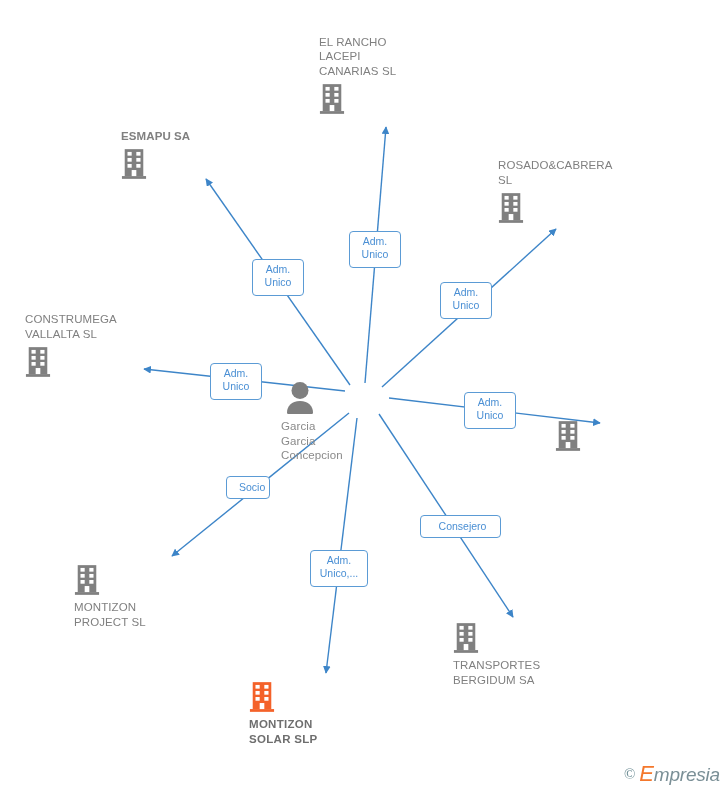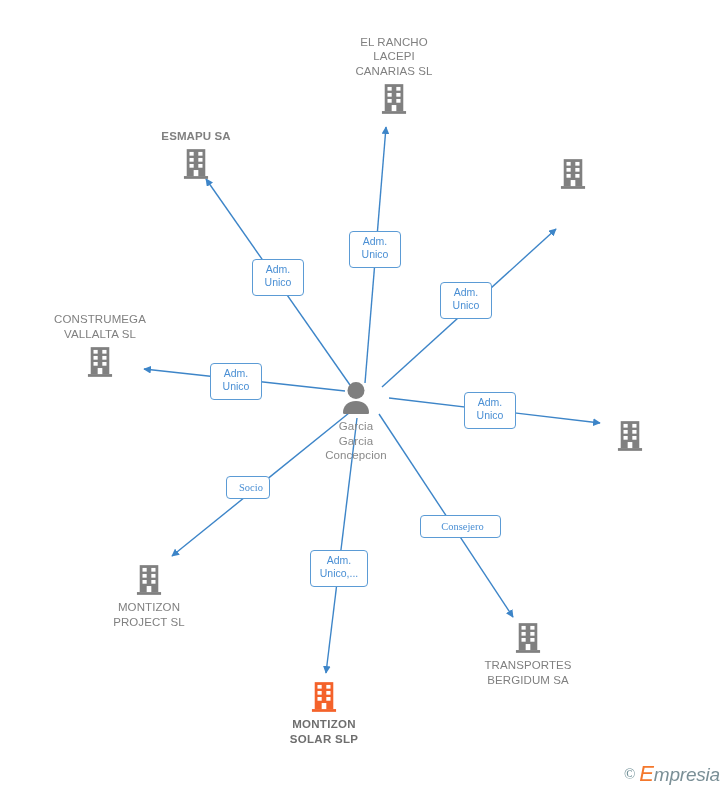--- a/index.html
+++ b/index.html
@@ -23,21 +23,20 @@
     top: 0;
     width: 728px;
     height: 795px;
   }
 
   
   .node {
     position: absolute;
     width: 150px;
     margin-left: -75px;
-    text-align: center;
     z-index: 3;
   }
   .node .glyph {
     display: block;
     line-height: 0;
   }
   .node .label {
     display: block;
     font-size: 11.5px;
     line-height: 14.5px;
@@ -66,21 +65,20 @@
     color: #4a8fd4;
     font-size: 10.5px;
     line-height: 13.5px;
     text-align: center;
     padding: 3px 6px 4px 6px;
     white-space: pre-line;
     z-index: 5;
   }
   .edge-label.one-line {
     padding: 4px 8px 5px 12px;
-    font-family: Liberation Serif, serif;
   }
 
   
   #watermark {
     position: absolute;
     right: 8px;
     bottom: 8px;
     z-index: 9;
     display: flex;
     align-items: center;
@@ -164,20 +162,22 @@
               <rect x="16.5" y="4" width="4.5" height="4"></rect>
               <rect x="7" y="10.5" width="4.5" height="4"></rect>
               <rect x="16.5" y="10.5" width="4.5" height="4"></rect>
               <rect x="7" y="17" width="4.5" height="4"></rect>
               <rect x="16.5" y="17" width="4.5" height="4"></rect>
               <rect x="11.5" y="23.5" width="5" height="6.5"></rect>
             </g>
           </svg></span>
       </div>
       <div class="node label-above" style="left: 573px; top: 158px;">
+        <span class="label">ROSADO&amp;CABRERA
+SL</span>
         <span class="glyph"><svg width="26" height="32" viewBox="0 0 28 34">
             <rect x="4" y="1" width="20" height="29" fill="#808080"></rect>
             <rect x="1" y="30" width="26" height="3" fill="#808080"></rect>
             <g fill="#ffffff">
               <rect x="7" y="4" width="4.5" height="4"></rect>
               <rect x="16.5" y="4" width="4.5" height="4"></rect>
               <rect x="7" y="10.5" width="4.5" height="4"></rect>
               <rect x="16.5" y="10.5" width="4.5" height="4"></rect>
               <rect x="7" y="17" width="4.5" height="4"></rect>
               <rect x="16.5" y="17" width="4.5" height="4"></rect>

